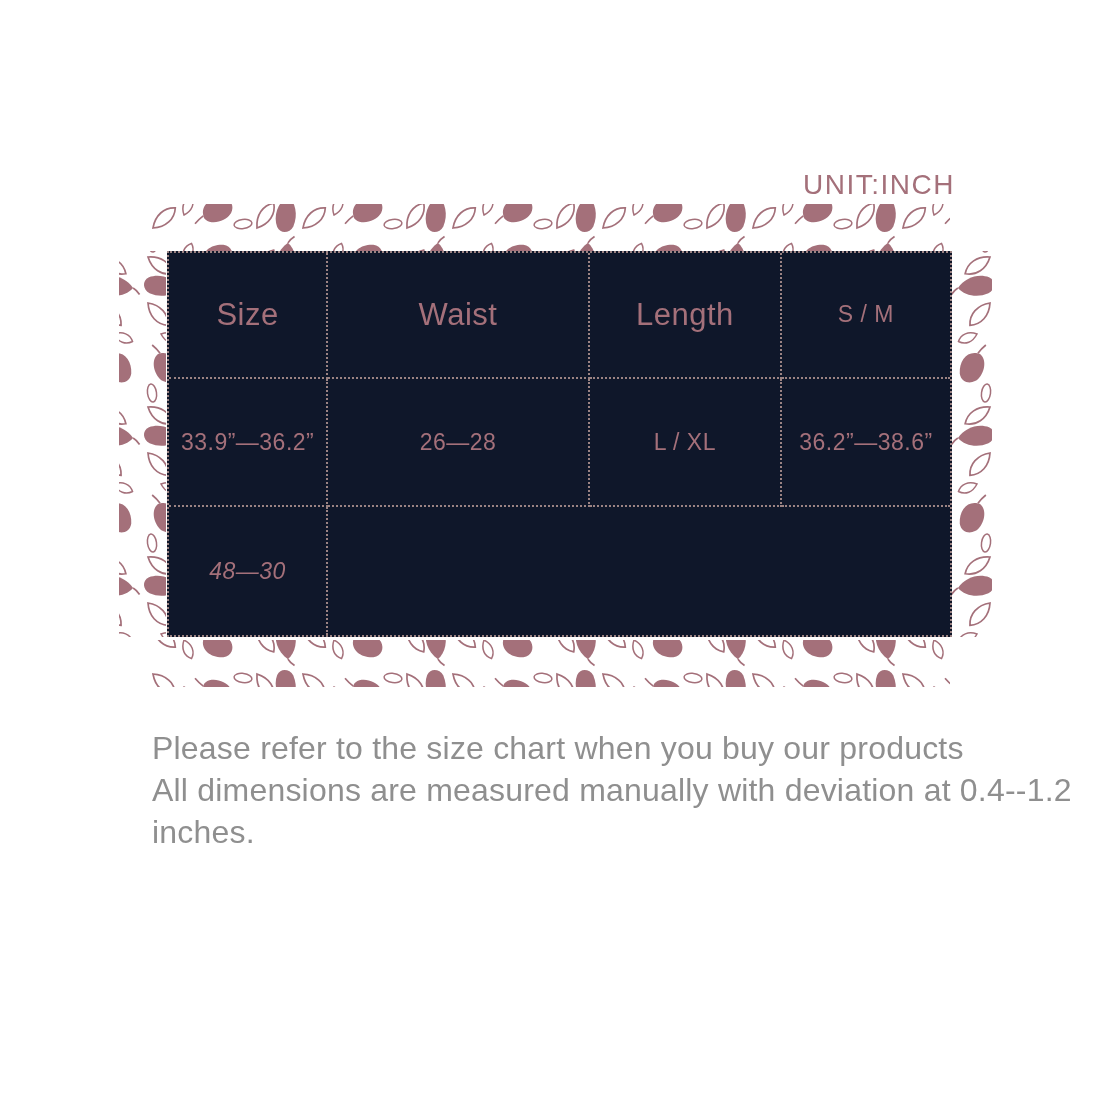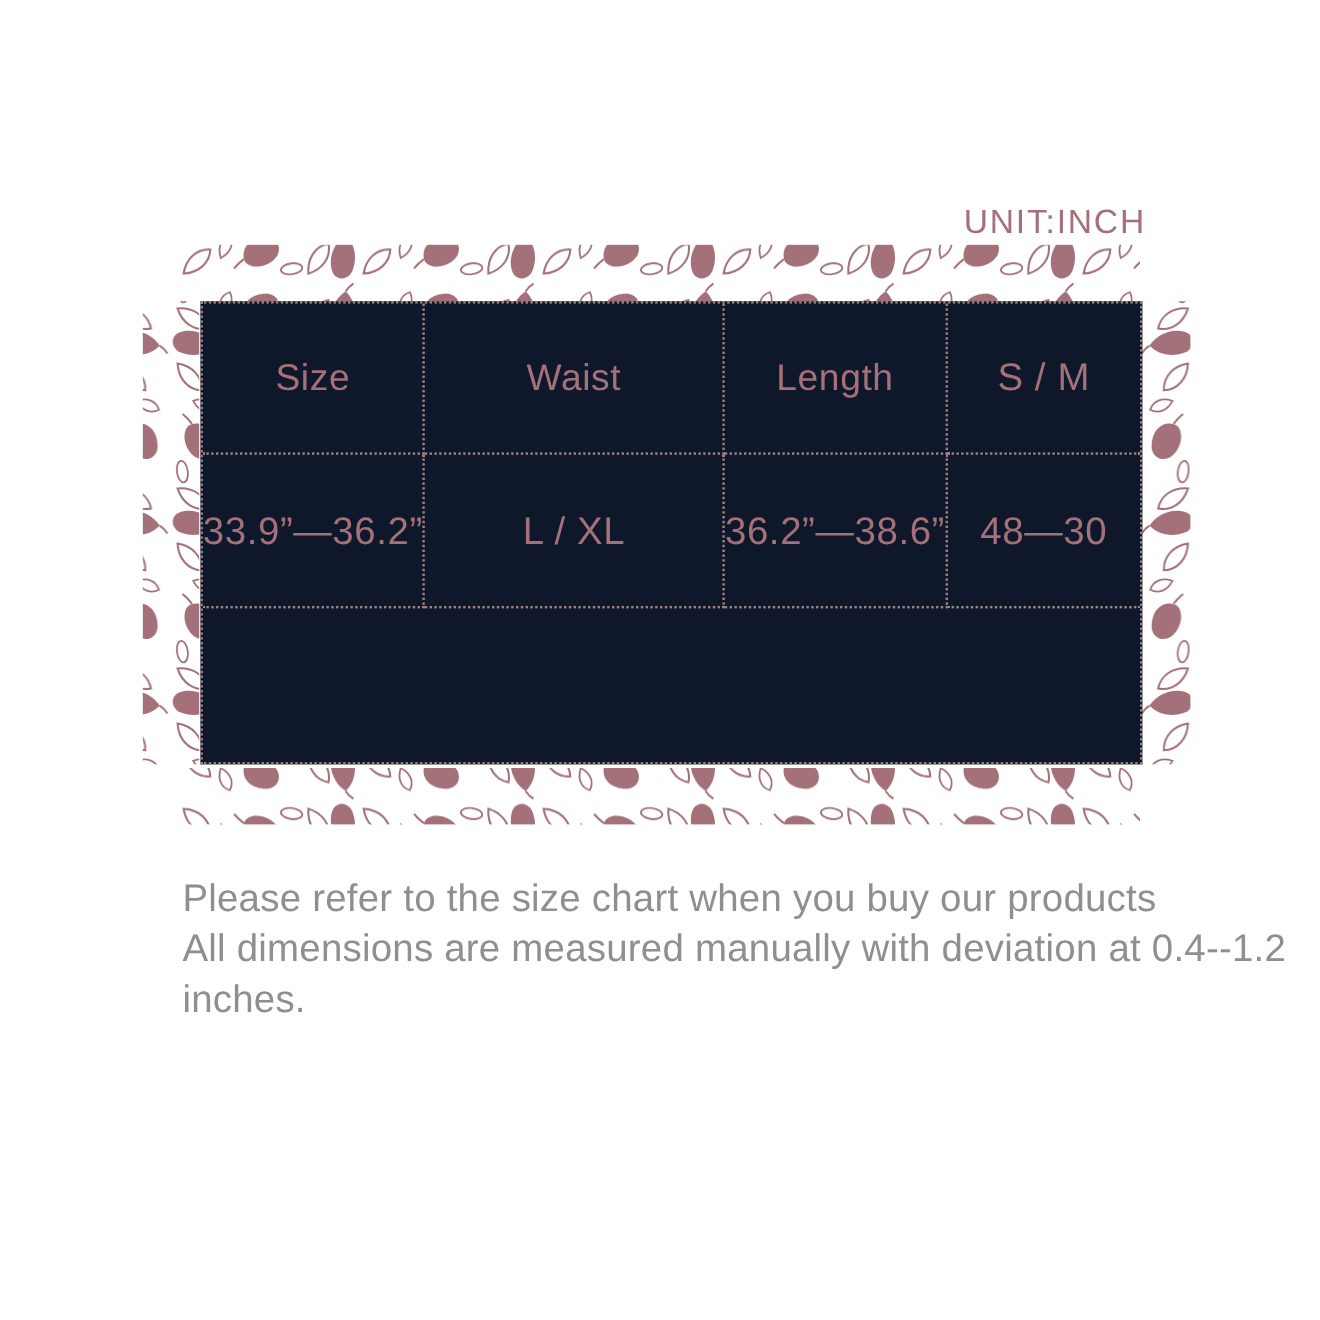--- a/index.html
+++ b/index.html
@@ -29,21 +29,21 @@
     position:absolute;left:167px;top:251px;width:785px;height:386px;
     box-sizing:border-box;background:#0f172a;
     border:2px dotted var(--dots);
     display:grid;
     grid-template-columns:160fr 263fr 193fr 169fr;
     grid-template-rows:127fr 130fr 129fr;
   }
   .cell{
     display:flex;align-items:center;justify-content:center;
     color:var(--accent);
-    font-size:32px;
+    font-size:23px;
     border-right:2px dotted var(--dots);
     border-bottom:2px dotted var(--dots);
     letter-spacing:.5px;
     white-space:nowrap;
   }
   .cell.hdr{font-size:31px;}
   .cell:nth-child(4n){border-right:none;}
   .cell:nth-child(n+9){border-bottom:none;font-style:italic;}
 
   .notes{
@@ -110,20 +110,21 @@
 
   <div class="unit-label">UNIT:INCH</div>
 
   <div class="size-table">
     <div class="cell hdr">Size</div>
     <div class="cell hdr">Waist</div>
     <div class="cell hdr">Length</div>
 
     <div class="cell">S / M</div>
     <div class="cell">33.9”—36.2”</div>
+    <div class="cell">26—28</div>
 
     <div class="cell">L / XL</div>
     <div class="cell">36.2”—38.6”</div>
     <div class="cell">48—30</div>
   </div>
 
   <div class="notes">
     <div>Please refer to the size chart when you buy our products</div>
     <div>All dimensions are measured manually with deviation at 0.4--1.2 inches.</div>
   </div>

